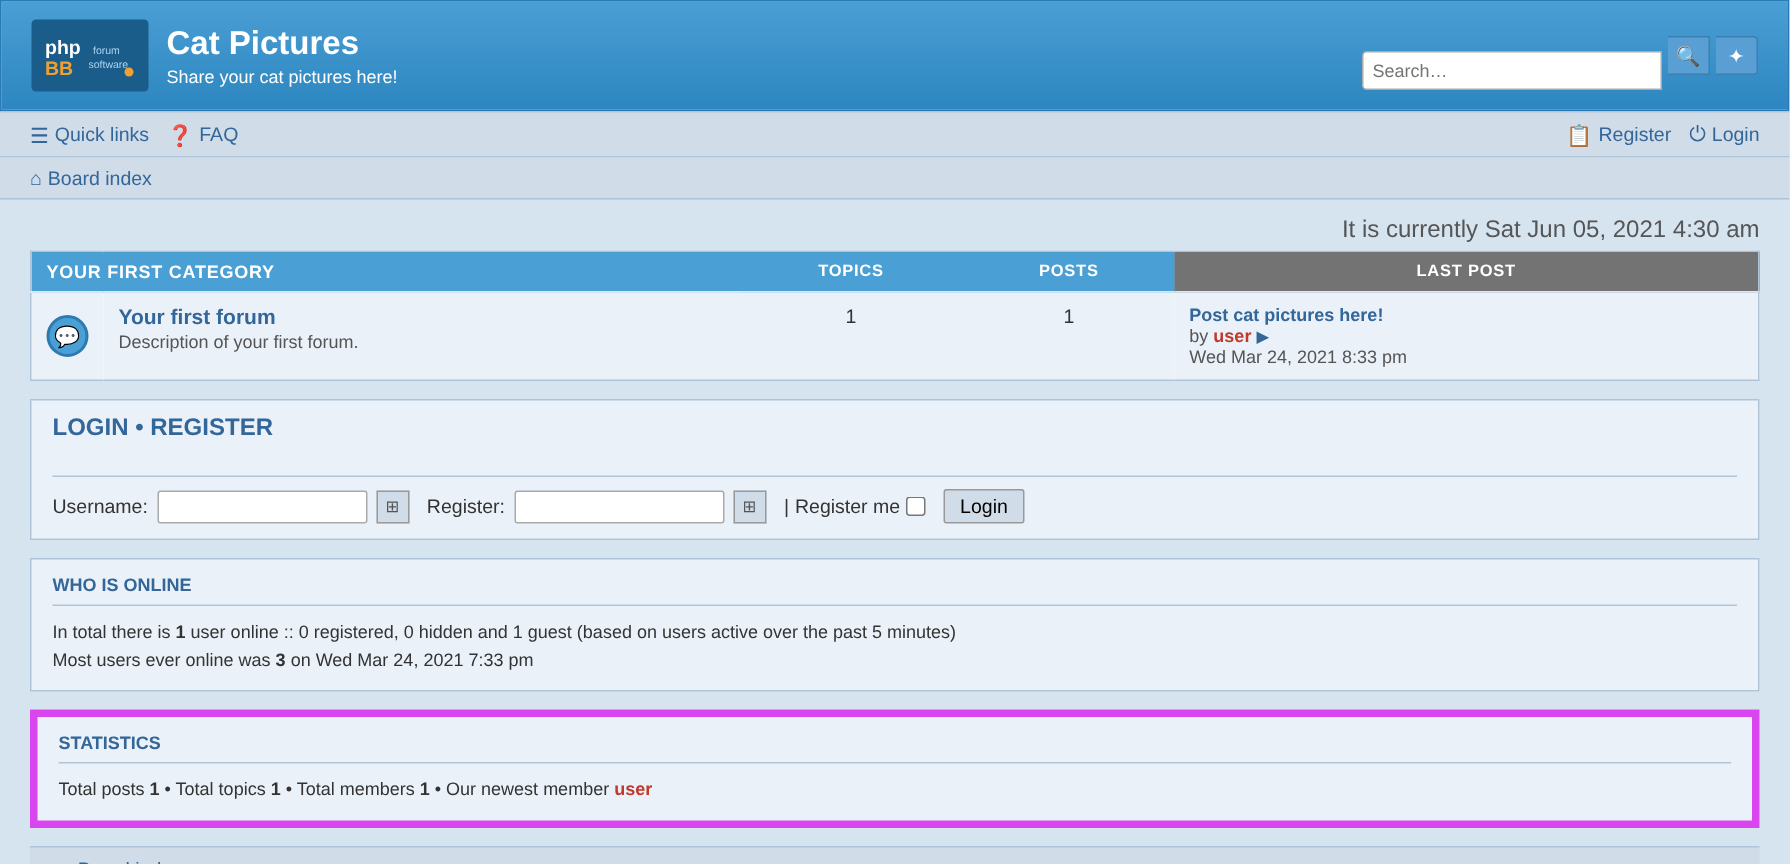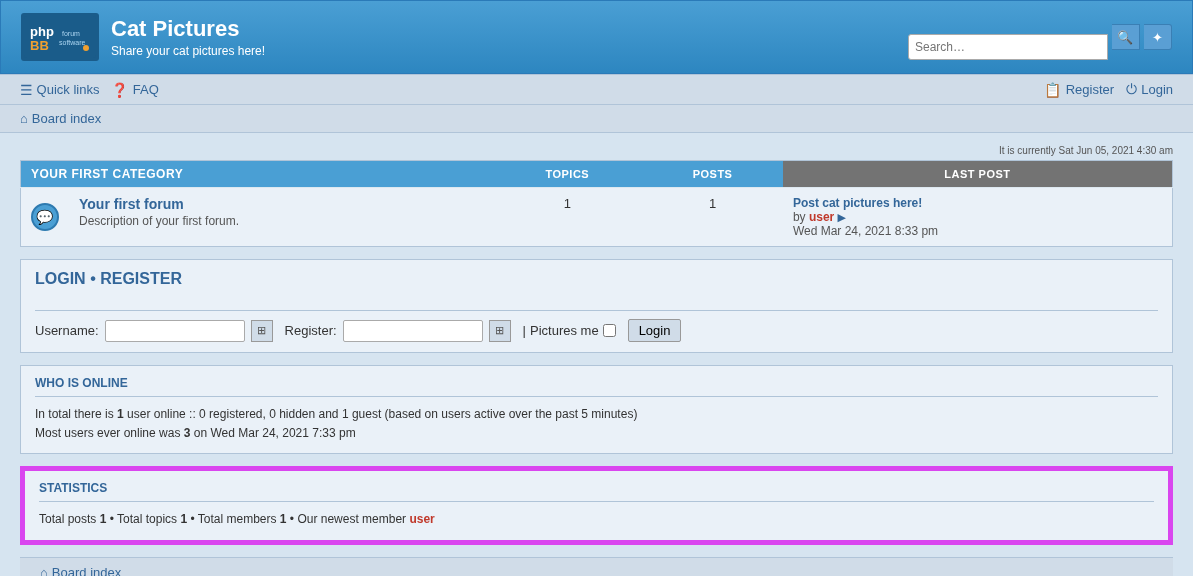--- a/index.html
+++ b/index.html
@@ -55,21 +55,21 @@
       display: inline-flex; align-items: center; gap: 4px;
     }
 
     
     #main {
       margin: 8px 20px;
     }
 
     
     #datetime {
-      text-align: right; padding: 4px 0; font-size: 10px; color: #555;
+      text-align: right; padding: 4px 0; font-size: 16px; color: #555;
     }
 
     
     #forum-table {
       width: 100%; border-collapse: collapse;
       background: #fff;
       border: 1px solid #b0c4d8;
       margin-bottom: 12px;
     }
     #forum-table .category-header {
@@ -318,21 +318,21 @@
         <input type="text" class="form-input" style="">
         <button class="input-btn">⊞</button>
       </div>
       <div class="form-field-group">
         <label class="form-label">Register:</label>
         <input type="password" class="form-input" style="">
         <button class="input-btn">⊞</button>
       </div>
       <div class="remember-group">
         <span>|</span>
-        <label>Pictures me</label>
+        <label>Register me</label>
         <input type="checkbox" style="">
       </div>
       <button class="login-btn">Login</button>
     </div>
   </div>
 
   <div id="who-is-online">
     <div class="section-header">WHO IS ONLINE</div>
     <div class="section-text">
       In total there is <strong>1</strong> user online :: 0 registered, 0 hidden and 1 guest (based on users active over the past 5 minutes)

